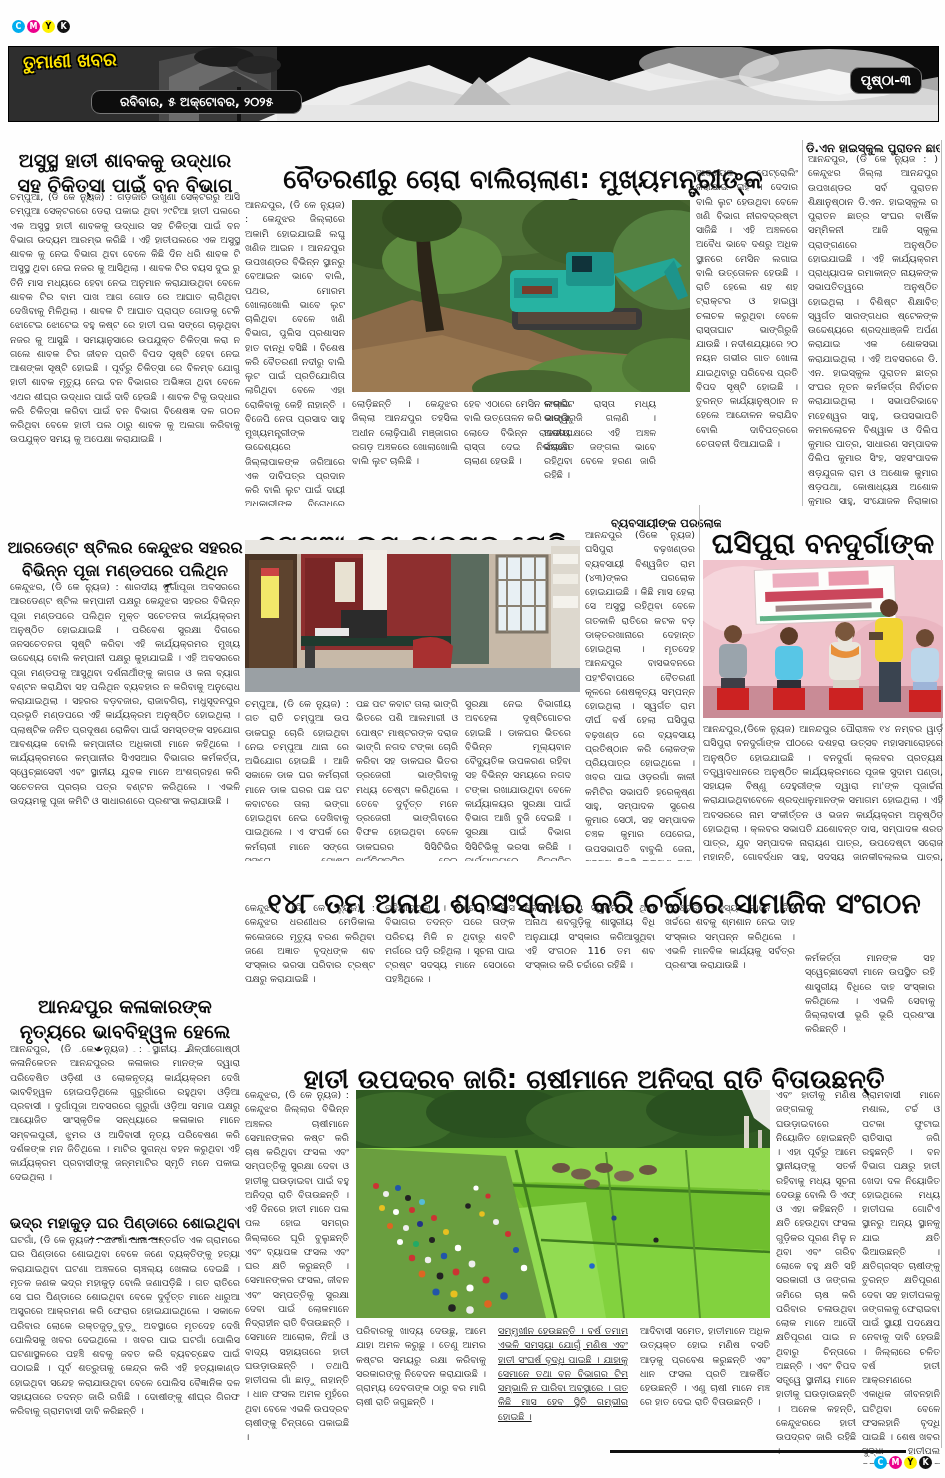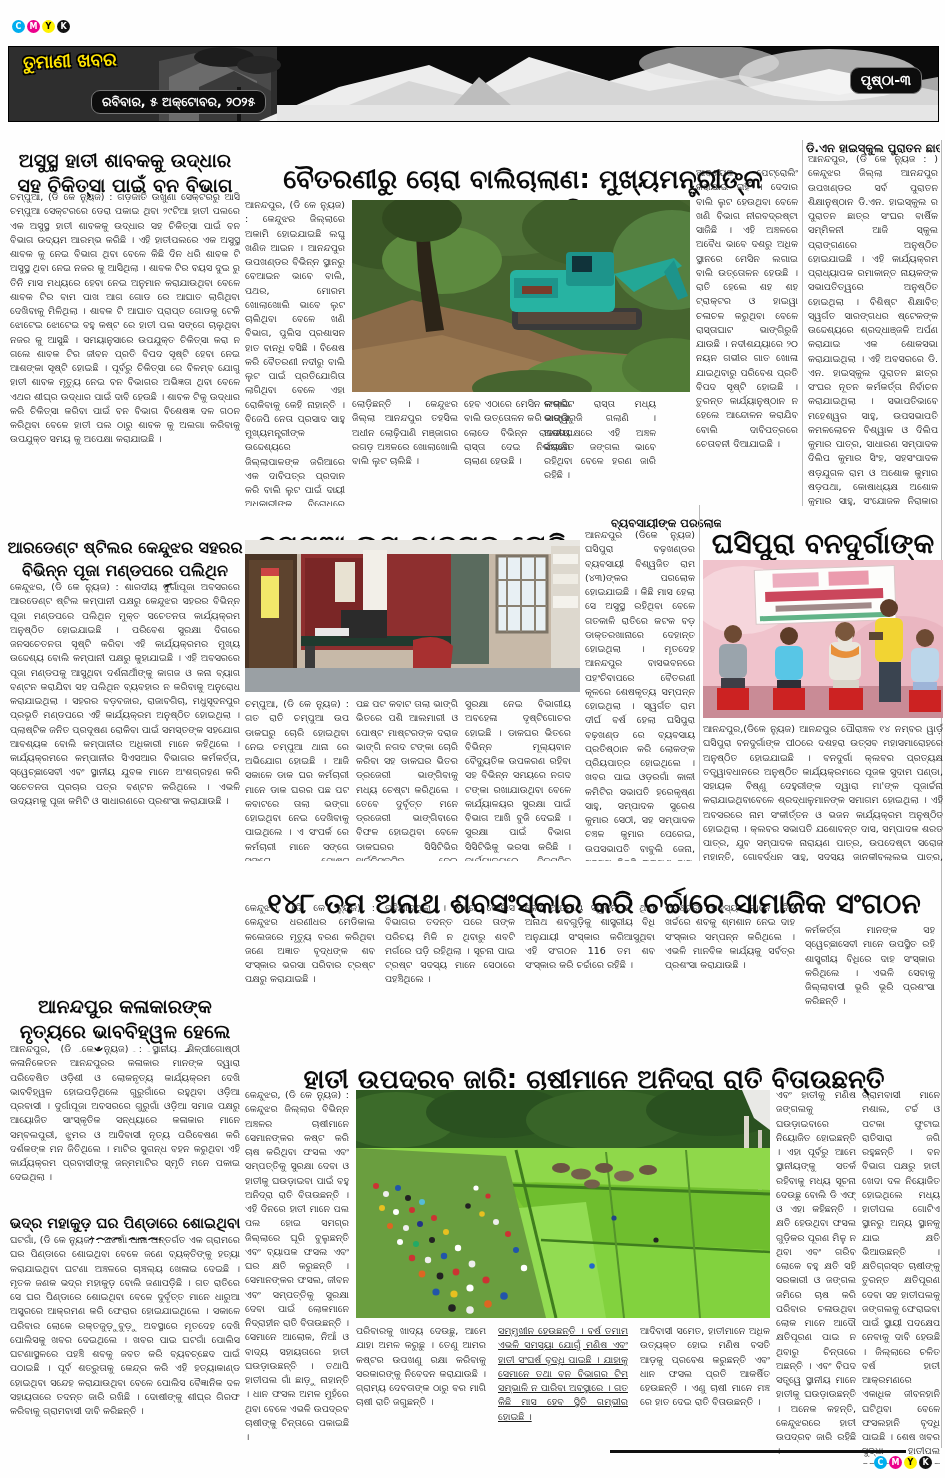--- a/index.html
+++ b/index.html
@@ -17,21 +17,21 @@
             overflow:hidden;word-break:break-word;}
   .vrule{background:#b9b9b9;width:1px;}
   .masthead{background:#0b0b0b;border:1px solid #000;overflow:hidden;}
   .mast-title{font-weight:800;color:#fff;text-align:center;
      text-shadow:-2px -2px 0 #000,2px -2px 0 #000,-2px 2px 0 #000,2px 2px 0 #000,0 3px 5px #000;
      font-size:38px;letter-spacing:1px;}
   .corner-title{font-weight:800;color:#ffe400;font-size:18px;transform:rotate(-2deg);
      text-shadow:-1.5px -1.5px 0 #000,1.5px -1.5px 0 #000,-1.5px 1.5px 0 #000,1.5px 1.5px 0 #000;}
   .pill{background:#0d0d0d;color:#fff;border:1px solid #777;border-radius:9px;
         text-align:left;font-weight:700;}
-  .date-pill{font-size:12.5px;padding:3px 10px;}
+  .date-pill{font-size:12.5px;padding:3px 28px;}
   .page-pill{font-size:14px;padding:4px 10px;}
   .cmyk{display:flex;gap:2px;}
   .dot{width:13px;height:13px;border-radius:50%;font-size:8px;font-weight:700;
        display:flex;align-items:center;justify-content:center;}
   .dot-c{background:#00aeef;color:#fff;}
   .dot-m{background:#ec008c;color:#fff;}
   .dot-y{background:#fff200;color:#000;}
   .dot-k{background:#131313;color:#fff;}
   .rule-b{background:#111;}
   svg{display:block;}
@@ -248,21 +248,21 @@
 
     <div class="abs body-txt" style="left:703px;top:722px;width:240px;height:139px;">ଆନନ୍ଦପୁର,(ଡିକେ ନ୍ୟୁଜ) ଆନନ୍ଦପୁର ପୌରାଞ୍ଚଳ ୧୪ ନମ୍ବର ୱାର୍ଡ଼ ଘସିପୁରା ବନଦୁର୍ଗାଙ୍କ ପୀଠରେ ଦଶହରା ଉତ୍ସବ ମହାସମାରୋହରେ ଅନୁଷ୍ଠିତ ହୋଇଯାଇଛି । ବନଦୁର୍ଗା କ୍ଲବର ପ୍ରତ୍ୟକ୍ଷ ତତ୍ତ୍ୱାବଧାନରେ ଅନୁଷ୍ଠିତ କାର୍ଯ୍ୟକ୍ରମରେ ପୂଜକ ସୁଦାମ ପଣ୍ଡା, ସହାୟକ ବିଷ୍ଣୁ ଦେହୁରୀଙ୍କ ଦ୍ୱାରା ମା'ଙ୍କ ପୂଜାର୍ଚ୍ଚନା କରାଯାଇଥିବାବେଳେ ଶ୍ରଦ୍ଧାଳୁମାନଙ୍କ ସମାଗମ ହୋଇଥିଲା । ଏହି ଅବସରରେ ନାମ ସଂକୀର୍ତ୍ତନ ଓ ଭଜନ କାର୍ଯ୍ୟକ୍ରମ ଅନୁଷ୍ଠିତ ହୋଇଥିଲା । କ୍ଲବର ସଭାପତି ଯଶୋବନ୍ତ ଦାସ, ସମ୍ପାଦକ ଶରତ ପାତ୍ର, ଯୁବ ସମ୍ପାଦକ ନାରାୟଣ ପାତ୍ର, ଉପଦେଷ୍ଟା ସରୋଜ ମହାନ୍ତି, ଗୋବର୍ଦ୍ଧନ ସାହୁ, ସଦସ୍ୟ ଜାନକୀବଲ୍ଲଭ ପାତ୍ର, ସୁଧାକର ପାତ୍ର, ସନିଆ ପାତ୍ର, ପଦ୍ମ ଲୋଚନ ଦାସ, ରଞ୍ଜନ ପାତ୍ର, ପିଙ୍କୁ ପାତ୍ର, ଦେବବ୍ରତ ଜେନା, ରାଜେନ୍ଦ୍ର ଜେନା, ବିଶ୍ୱଜିତ୍ ଜେନା, ରାମସେବକ ପାତ୍ର ପ୍ରମୁଖ କାର୍ଯ୍ୟକ୍ରମ ପରିଚାଳନା କରିଥିଲେ ।</div>
   </section>
 
   <section>
     <h2 class="abs hd h-lg" style="left:245px;top:863px;width:698px;height:32px;">୧୪୮ ତମ ଅନାଥ ଶବସଂସ୍କାର କରି ଚର୍ଚ୍ଚାରେ ସାମାଜିକ ସଂଗଠନ ଭରସା ପରିବାର ଟ୍ରଷ୍ଟ</h2>
     <div class="abs body-txt" style="left:245px;top:901px;width:130px;height:136px;">କେନ୍ଦୁଝର, (ଡି କେ ନ୍ୟୁଜ) : କେନ୍ଦୁଝର ଧରଣୀଧର ମେଡିକାଲ କଲେଜରେ ମୃତ୍ୟୁ ବରଣ କରିଥିବା ଜଣେ ଅଜ୍ଞାତ ବୃଦ୍ଧଙ୍କ ଶବ ସଂସ୍କାର ଭରସା ପରିବାର ଟ୍ରଷ୍ଟ ପକ୍ଷରୁ କରାଯାଇଛି ।</div>
     <div class="abs body-txt" style="left:385px;top:901px;width:130px;height:136px;">ରହିଯାଇଥିଲା । ପରେ ପୋଲିସ ବିଭାଗର ତଦନ୍ତ ପରେ ତାଙ୍କ ପରିଚୟ ମିଳି ନ ଥିବାରୁ ଶବଟି ମର୍ଗରେ ପଡ଼ି ରହିଥିଲା । ସୂଚନା ପାଇ ଟ୍ରଷ୍ଟ ସଦସ୍ୟ ମାନେ ସେଠାରେ ପହଞ୍ଚିଥିଲେ ।</div>
     <div class="abs body-txt" style="left:525px;top:901px;width:130px;height:136px;">କେହି ଆତ୍ମୀୟ ସ୍ୱଜନ ନ ଥିବା ଅନାଥ ଶବଗୁଡ଼ିକୁ ଶାସ୍ତ୍ରୀୟ ବିଧି ଅନୁଯାୟୀ ସଂସ୍କାର କରିଆସୁଥିବା ଏହି ସଂଗଠନ 116 ତମ ଶବ ସଂସ୍କାର କରି ଚର୍ଚ୍ଚାରେ ରହିଛି ।</div>
     <div class="abs body-txt" style="left:665px;top:901px;width:130px;height:136px;">ଟ୍ରଷ୍ଟର ସଦସ୍ୟ ମାନେ ନିଜ ଖର୍ଚ୍ଚରେ ଶବକୁ ଶ୍ମଶାନ ନେଇ ଦାହ ସଂସ୍କାର ସମ୍ପନ୍ନ କରିଥିଲେ । ଏଭଳି ମାନବିକ କାର୍ଯ୍ୟକୁ ସର୍ବତ୍ର ପ୍ରଶଂସା କରାଯାଉଛି ।</div>
-    <div class="abs body-txt" style="left:805px;top:923px;width:130px;height:136px;">କର୍ମକର୍ତ୍ତା ମାନଙ୍କ ସହ ସ୍ୱେଚ୍ଛାସେବୀ ମାନେ ଉପସ୍ଥିତ ରହି ଶାସ୍ତ୍ରୀୟ ବିଧିରେ ଦାହ ସଂସ୍କାର କରିଥିଲେ । ଏଭଳି ସେବାକୁ ଜିଲ୍ଲାବାସୀ ଭୂରି ଭୂରି ପ୍ରଶଂସା କରିଛନ୍ତି ।</div>
+    <div class="abs body-txt" style="left:805px;top:951px;width:130px;height:136px;">କର୍ମକର୍ତ୍ତା ମାନଙ୍କ ସହ ସ୍ୱେଚ୍ଛାସେବୀ ମାନେ ଉପସ୍ଥିତ ରହି ଶାସ୍ତ୍ରୀୟ ବିଧିରେ ଦାହ ସଂସ୍କାର କରିଥିଲେ । ଏଭଳି ସେବାକୁ ଜିଲ୍ଲାବାସୀ ଭୂରି ଭୂରି ପ୍ରଶଂସା କରିଛନ୍ତି ।</div>
   </section>
 
   <section>
     <h2 class="abs hd h-xl" style="left:245px;top:1040px;width:698px;height:42px;margin-top:24px;">ହାତୀ ଉପଦ୍ରବ ଜାରି: ଚାଷୀମାନେ ଅନିଦ୍ରା ରାତି ବିତାଉଛନ୍ତି</h2>
     <div class="abs body-txt" style="left:245px;top:1088px;width:104px;height:376px;">କେନ୍ଦୁଝର, (ଡି କେ ନ୍ୟୁଜ) : କେନ୍ଦୁଝର ଜିଲ୍ଲାର ବିଭିନ୍ନ ଅଞ୍ଚଳର ଚାଷୀମାନେ ସେମାନଙ୍କର କଷ୍ଟ କରି ଚାଷ କରିଥିବା ଫସଲ ଏବଂ ସମ୍ପତ୍ତିକୁ ସୁରକ୍ଷା ଦେବା ଓ ହାତୀକୁ ଘଉଡ଼ାଇବା ପାଇଁ ବହୁ ଅନିଦ୍ରା ରାତି ବିତାଉଛନ୍ତି । ଏହି ଦିନରେ ହାତୀ ମାନେ ପଲ ପଲ ହୋଇ ସମଗ୍ର ଜିଲ୍ଲାରେ ଘୂରି ବୁଲୁଛନ୍ତି ଏବଂ ବ୍ୟାପକ ଫସଲ ଏବଂ ଘର କ୍ଷତି କରୁଛନ୍ତି । ସେମାନଙ୍କର ଫସଲ, ଜୀବନ ଏବଂ ସମ୍ପତ୍ତିକୁ ସୁରକ୍ଷା ଦେବା ପାଇଁ ଲୋକମାନେ ନିଦ୍ରାହୀନ ରାତି ବିତାଉଛନ୍ତି । ସେମାନେ ଆଲୋକ, ନିଆଁ ଓ ବାଦ୍ୟ ସହାୟତାରେ ହାତୀ ଘଉଡ଼ାଉଛନ୍ତି । ତଥାପି ହାତୀପଲ ଗାଁ ଛାଡ଼ୁ ନାହାନ୍ତି । ଧାନ ଫସଲ ଅମଳ ମୁହଁରେ ଥିବା ବେଳେ ଏଭଳି ଉପଦ୍ରବ ଚାଷୀଙ୍କୁ ଚିନ୍ତାରେ ପକାଇଛି ।</div>
 
     <svg class="abs" style="left:356px;top:1090px;" width="414" height="228" viewBox="0 0 414 228">
       <rect width="414" height="228" fill="#7cc832"></rect>
 
       <rect x="0" y="0" width="414" height="58" fill="#2f5a22"></rect>
@@ -336,21 +336,21 @@
         <ellipse cx="268" cy="86" rx="10" ry="5.5" fill="#7d6852"></ellipse>
         <ellipse cx="292" cy="80" rx="9" ry="5" fill="#6b5542"></ellipse>
         <ellipse cx="236" cy="94" rx="8" ry="4.5" fill="#75604c"></ellipse>
       </g>
 
       <circle cx="258" cy="128" r="2.6" fill="#224488"></circle>
       <circle cx="300" cy="150" r="2.6" fill="#222222"></circle>
       <circle cx="236" cy="176" r="2.8" fill="#2266cc"></circle>
     </svg>
 
-    <div class="abs body-txt" style="left:356px;top:1324px;width:130px;height:140px;">ପରିବାରକୁ ଖାଦ୍ୟ ଦେଉଛୁ, ଆମେ ଯାହା ଅମଳ କରୁଛୁ । ତେଣୁ ଆମର କଷ୍ଟର ଉପଖଣୁ ରକ୍ଷା କରିବାକୁ ସରକାରଙ୍କୁ ନିବେଦନ କରାଯାଉଛି । ଗ୍ରାମ୍ୟ ଦେବତାଙ୍କ ଠାରୁ ବର ମାଗି ଚାଷୀ ରାତି ଜଗୁଛନ୍ତି ।</div>
+    <div class="abs body-txt" style="left:356px;top:1324px;width:130px;height:140px;">ପରିବାରକୁ ଖାଦ୍ୟ ଦେଉଛୁ, ଆମେ ଯାହା ଅମଳ କରୁଛୁ । ତେଣୁ ଆମର କଷ୍ଟର ସମୟରୁ ରକ୍ଷା କରିବାକୁ ସରକାରଙ୍କୁ ନିବେଦନ କରାଯାଉଛି । ଗ୍ରାମ୍ୟ ଦେବତାଙ୍କ ଠାରୁ ବର ମାଗି ଚାଷୀ ରାତି ଜଗୁଛନ୍ତି ।</div>
     <div class="abs body-txt" style="left:498px;top:1324px;width:130px;height:140px;text-decoration:underline;">ସମ୍ମୁଖୀନ ହେଉଛନ୍ତି । ବର୍ଷ ତମାମ ଏଭଳି ସମସ୍ୟା ଯୋଗୁଁ ମଣିଷ ଏବଂ ହାତୀ ସଂଘର୍ଷ ବୃଦ୍ଧି ପାଇଛି । ଯାହାକୁ ସେମାନେ ତଥା ବନ ବିଭାଗର ଟିମ ସମ୍ଭାଳି ନ ପାରିବା ଅବସ୍ଥାରେ । ଗତ କିଛି ମାସ ହେବ ସ୍ଥିତି ଗମ୍ଭୀର ହୋଇଛି ।</div>
     <div class="abs body-txt" style="left:640px;top:1324px;width:130px;height:140px;">ଆଦିବାସୀ ସମେତ, ହାତୀମାନେ ଅଧିକ ଉତ୍ୟକ୍ତ ହୋଇ ମଣିଷ ବସତି ଆଡ଼କୁ ପ୍ରବେଶ କରୁଛନ୍ତି ଏବଂ ଧାନ ଫସଲ ପ୍ରତି ଆକର୍ଷିତ ହେଉଛନ୍ତି । ଏଣୁ ଚାଷୀ ମାନେ ମଞ୍ଚ ରେ ହାତ ଦେଇ ରାତି ବିତାଉଛନ୍ତି ।</div>
     <div class="abs body-txt" style="left:776px;top:1088px;width:80px;height:376px;">ଏବଂ ହାତୀକୁ ମଣିଷ ଜଙ୍ଗଲକୁ ଘଉଡ଼ାଇବାରେ ନିୟୋଜିତ ହୋଇଛନ୍ତି । ଏହା ପୂର୍ବରୁ ଆମେ ସ୍ଥାନୀୟଙ୍କୁ ସତର୍କ ରହିବାକୁ ମଧ୍ୟ ସୂଚନା ଦେଉଛୁ ବୋଲି ଡି ଏଫ୍ ଓ ଏହା କହିଛନ୍ତି । କ୍ଷତି ହେଉଥିବା ଫସଲ ଗୁଡ଼ିକର ପୂରଣ ମିଳୁ ନ ଥିବା ଏବଂ ଗରିବ ଲୋକେ ବହୁ କ୍ଷତି ସହି ସରକାରୀ ଓ ଜଙ୍ଗଲ ଜମିରେ ଚାଷ କରି ପରିବାର ଚଳାଉଥିବା ଲୋକ ମାନେ ଆଦୌ କ୍ଷତିପୂରଣ ପାଇ ନ ଥିବାରୁ ଚିନ୍ତାରେ ଅଛନ୍ତି । ଏବଂ ବିପଦ ସତ୍ତ୍ୱେ ସ୍ଥାନୀୟ ମାନେ ହାତୀକୁ ଘଉଡ଼ାଉଛନ୍ତି । ଅନେକ କହନ୍ତି, କେନ୍ଦୁଝରରେ ହାତୀ ଉପଦ୍ରବ ଜାରି ରହିଛି ।</div>
     <div class="abs body-txt" style="left:862px;top:1088px;width:78px;height:376px;">ଗ୍ରାମବାସୀ ମାନେ ମଶାଲ, ଟର୍ଚ୍ଚ ଓ ପଟକା ଫୁଟାଇ ରାତିସାରା ଜଗି ରହୁଛନ୍ତି । ବନ ବିଭାଗ ପକ୍ଷରୁ ହାତୀ ଖେଦା ଦଳ ନିୟୋଜିତ ହୋଇଥିଲେ ମଧ୍ୟ ହାତୀପଲ ଗୋଟିଏ ସ୍ଥାନରୁ ଅନ୍ୟ ସ୍ଥାନକୁ ଯାଇ କ୍ଷତି ଭିଆଉଛନ୍ତି । କ୍ଷତିଗ୍ରସ୍ତ ଚାଷୀଙ୍କୁ ତୁରନ୍ତ କ୍ଷତିପୂରଣ ଦେବା ସହ ହାତୀପଲକୁ ଜଙ୍ଗଲକୁ ଫେରାଇବା ପାଇଁ ସ୍ଥାୟୀ ପଦକ୍ଷେପ ନେବାକୁ ଦାବି ହେଉଛି । ଜିଲ୍ଲାରେ ଚଳିତ ବର୍ଷ ହାତୀ ଆକ୍ରମଣରେ ଏକାଧିକ ଜୀବନହାନି ଘଟିଥିବା ବେଳେ ଫସଲହାନି ବୃଦ୍ଧି ପାଇଛି । ଶେଷ ଖବର ସୁଦ୍ଧା ହାତୀପଲ ଜଙ୍ଗଲ ନିକଟ ଗ୍ରାମମାନଙ୍କରେ ଡେରା ପକାଇଥିବା ଜଣାପଡ଼ିଛି ।</div>
   </section>
 
   <div class="abs rule-b" style="left:610px;top:1450px;width:296px;height:3px;"></div>
   <div class="abs cmyk" style="left:874px;top:1456px;">
     <span class="dot dot-c">C</span>
     <span class="dot dot-m">M</span>

